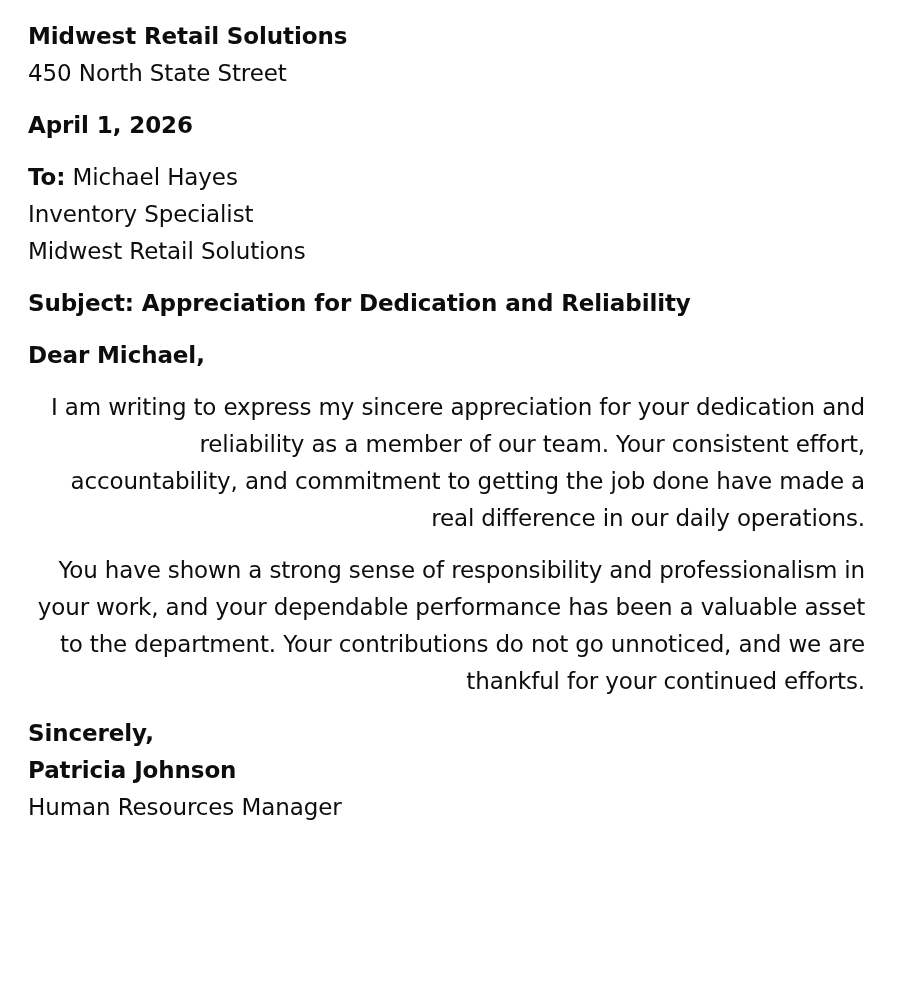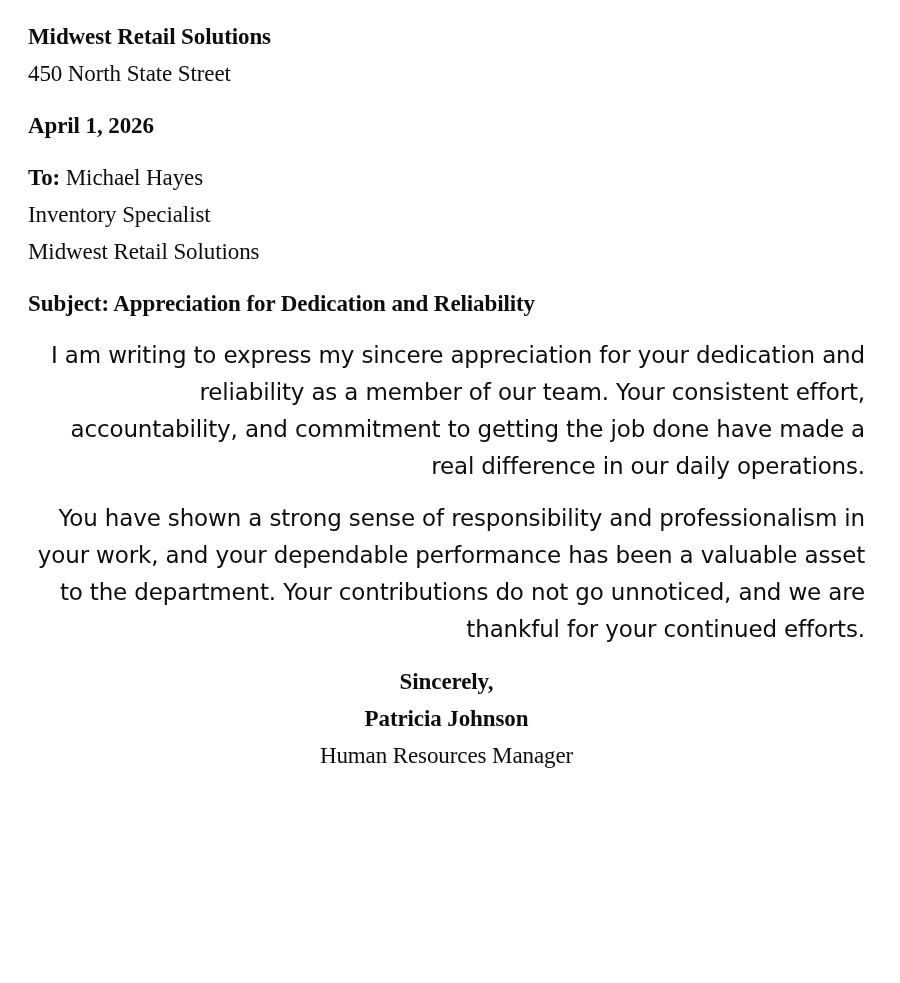--- a/index.html
+++ b/index.html
@@ -16,21 +16,20 @@
   }
   .page {
     box-sizing: border-box;
     width: 900px;
     height: 983px;
     padding: 18px 35px 0 28px;
     background: #ffffff;
   }
   .block {
     margin: 0 0 15px 0;
-    font-family: Liberation Serif, serif;
   }
   .line {
     font-size: 23px;
     line-height: 37px;
     letter-spacing: -0.1px;
     white-space: nowrap;
   }
   .line.bold,
   .strong {
     font-weight: 700;
@@ -38,21 +37,20 @@
   .para {
     font-size: 23px;
     line-height: 37px;
     letter-spacing: -0.15px;
     margin: 0 0 15px 0;
     max-width: 845px;
     text-align: right;
   }
   .sig-block .line {
     white-space: nowrap;
-    text-align: center;
   }
   .letterhead {
     margin-bottom: 15px;
   }
 </style>
 </head>
 <body>
 
 <div class="page">
 
@@ -68,20 +66,23 @@
   <div class="block">
     <div class="line"><span class="strong">To:</span> <span>Michael Hayes</span></div>
     <div class="line">Inventory Specialist</div>
     <div class="line">Midwest Retail Solutions</div>
   </div>
 
   <div class="block">
     <div class="line bold">Subject: Appreciation for Dedication and Reliability</div>
   </div>
 
+  <div class="block">
+    <div class="line bold">Dear Michael,</div>
+  </div>
 
   <p class="para">I am writing to express my sincere appreciation for your dedication and reliability as a member of our team. Your consistent effort, accountability, and commitment to getting the job done have made a real difference in our daily operations.</p>
   <p class="para">You have shown a strong sense of responsibility and professionalism in your work, and your dependable performance has been a valuable asset to the department. Your contributions do not go unnoticed, and we are thankful for your continued efforts.</p>
 
   <div class="block sig-block">
     <div class="line bold">Sincerely,</div>
     <div class="line bold">Patricia Johnson</div>
     <div class="line">Human Resources Manager</div>
   </div>
 

